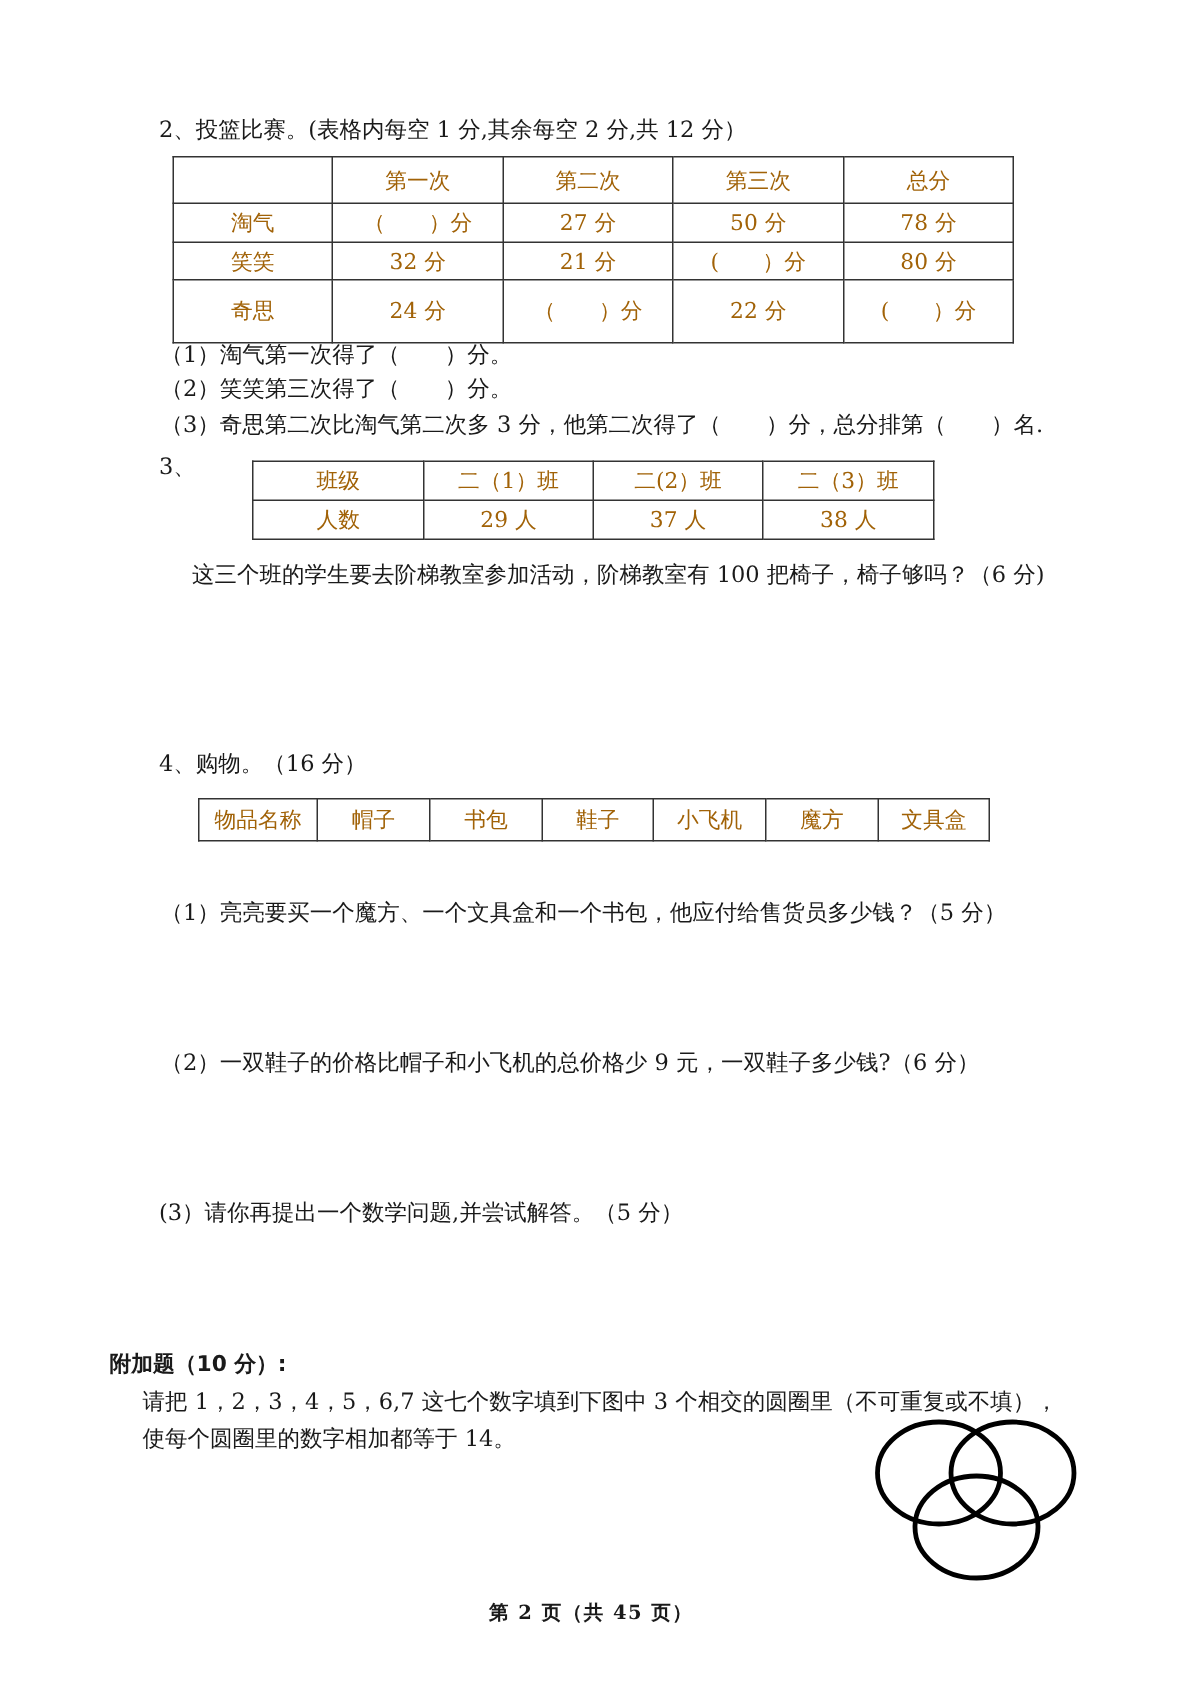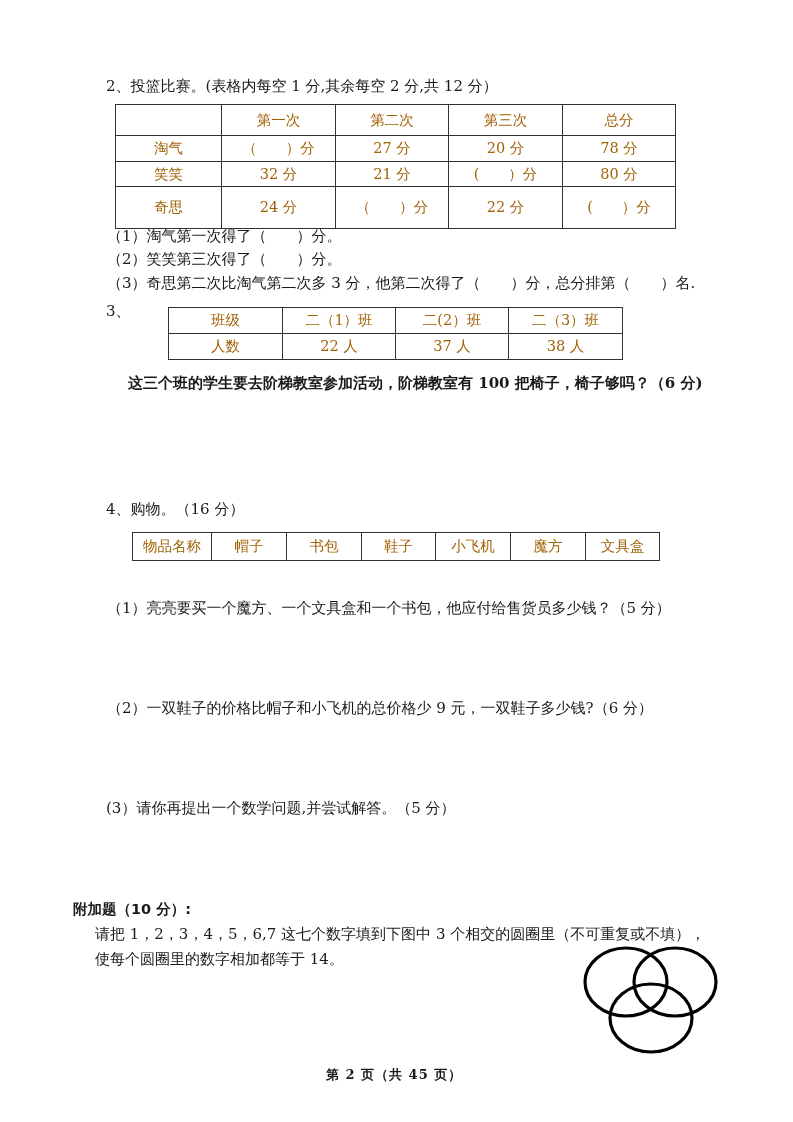--- a/index.html
+++ b/index.html
@@ -40,21 +40,21 @@
     <td></td>
     <td>第一次</td>
     <td>第二次</td>
     <td>第三次</td>
     <td>总分</td>
   </tr>
   <tr style="height:26px">
     <td>淘气</td>
     <td>（　　）分</td>
     <td>27 分</td>
-    <td>20 分</td>
+    <td>50 分</td>
     <td>78 分</td>
   </tr>
   <tr style="height:25px">
     <td>笑笑</td>
     <td>32 分</td>
     <td>21 分</td>
     <td>(　　）分</td>
     <td>80 分</td>
   </tr>
   <tr style="height:42px">
@@ -82,28 +82,28 @@
   </colgroup>
   <tbody>
       <tr style="height:26px">
     <td>班级</td>
     <td>二（1）班</td>
     <td>二(2）班</td>
     <td>二（3）班</td>
   </tr>
   <tr style="height:26px">
     <td>人数</td>
-    <td>22 人</td>
+    <td>29 人</td>
     <td>37 人</td>
     <td>38 人</td>
   </tr>
 </tbody>
   </table>
 
-<div class="abs line" style="left:128px; top:373px;font-weight:bold;">这三个班的学生要去阶梯教室参加活动，阶梯教室有 100 把椅子，椅子够吗？（6 分)</div>
+<div class="abs line" style="left:128px; top:373px;">这三个班的学生要去阶梯教室参加活动，阶梯教室有 100 把椅子，椅子够吗？（6 分)</div>
 
 <div class="abs line" style="left:106px; top:499px;">4、购物。（16 分）</div>
 
 <table class="grid" style="left:132px; top:532px; width:527px;">
   <colgroup>
     <col style="width:79px">
       <col style="width:75px">
       <col style="width:75px">
       <col style="width:74px">
       <col style="width:75px">

